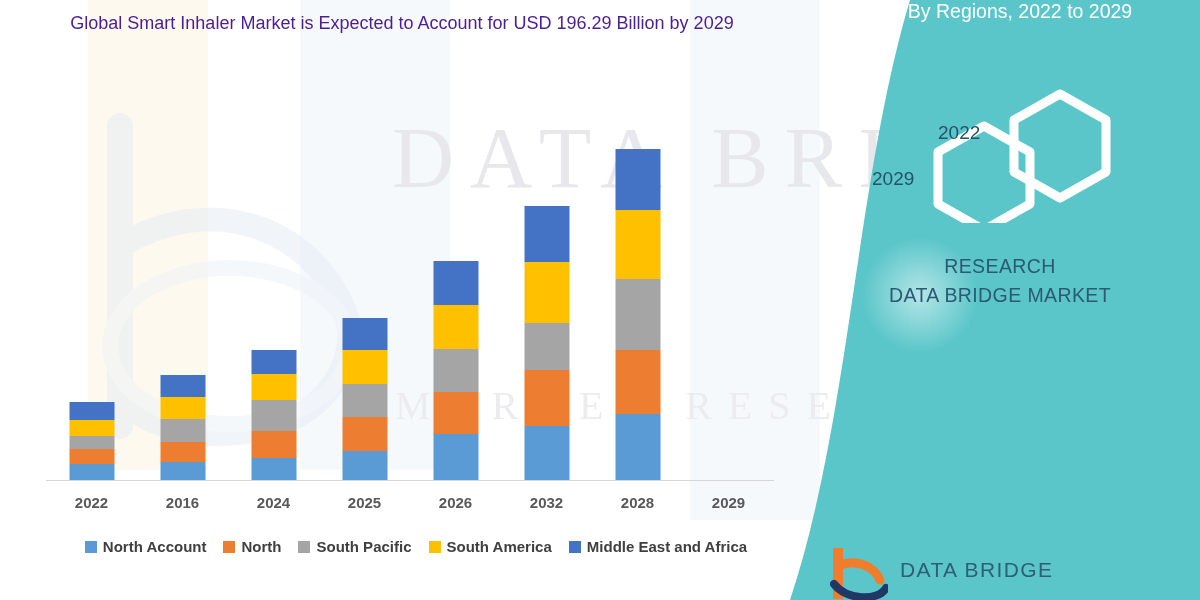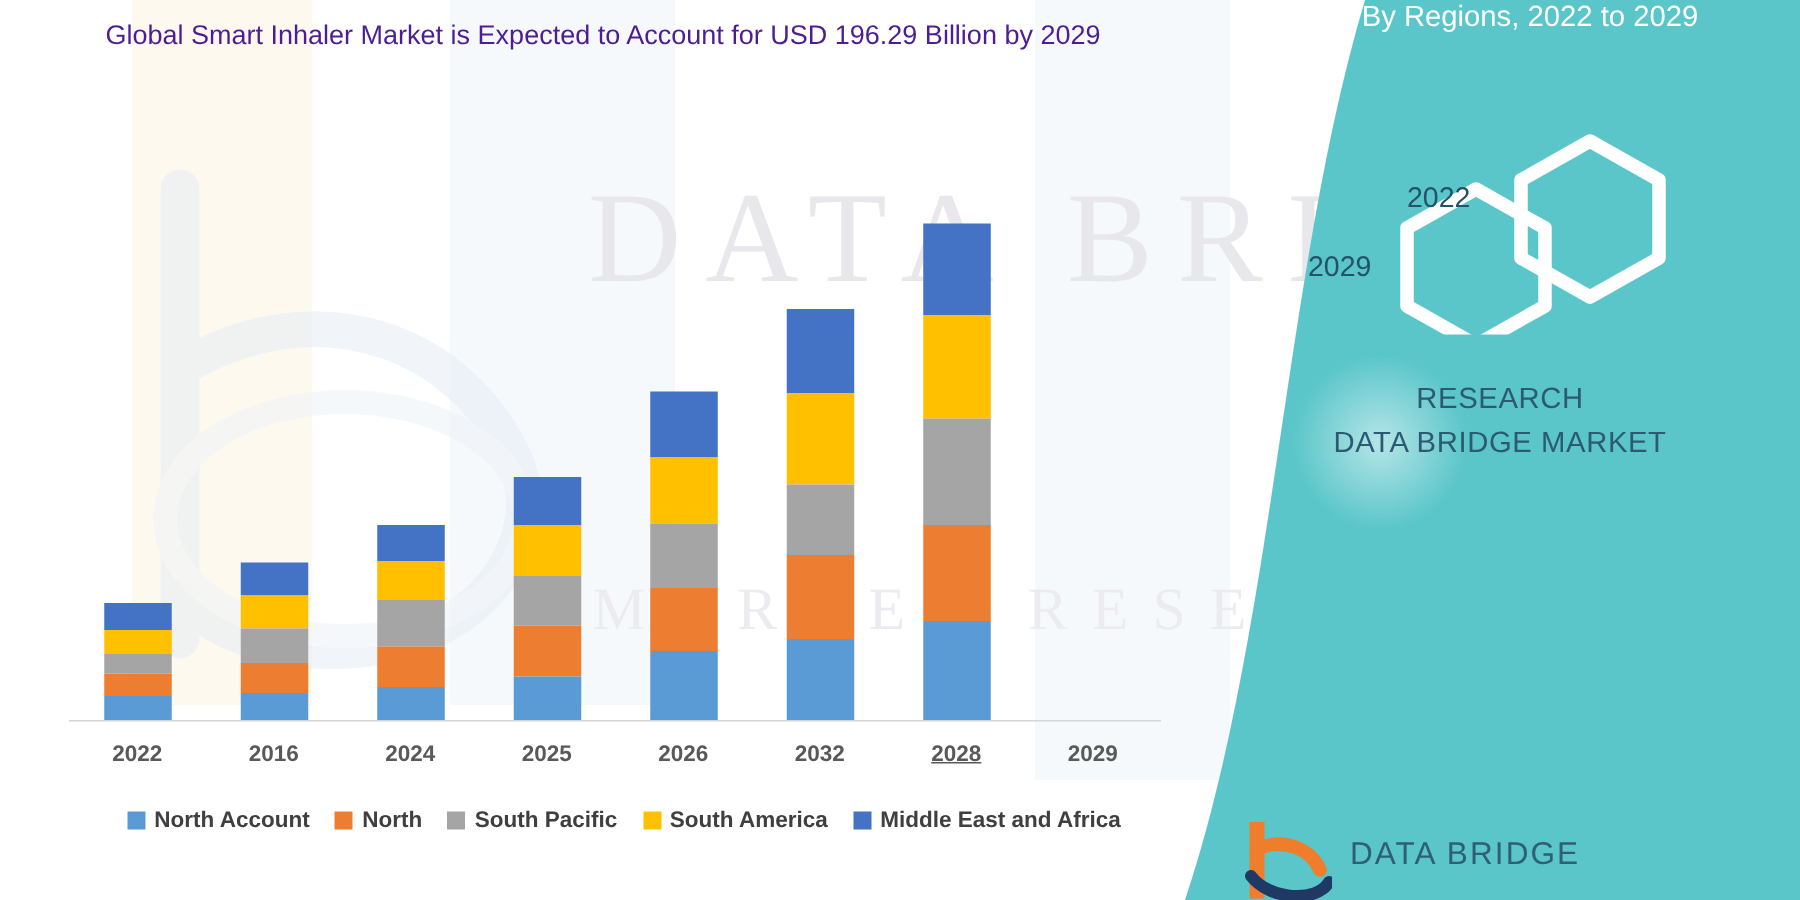--- a/index.html
+++ b/index.html
@@ -384,21 +384,21 @@
         </div>
         <div class="bar-slot" style="left: 637px; width: 91px;"></div>
       </div>
     <div class="xlabels" id="xlabels">
         <div class="xlabel" style="left: 0px; width: 91px;">2022</div>
         <div class="xlabel" style="left: 91px; width: 91px;">2016</div>
         <div class="xlabel" style="left: 182px; width: 91px;">2024</div>
         <div class="xlabel" style="left: 273px; width: 91px;">2025</div>
         <div class="xlabel" style="left: 364px; width: 91px;">2026</div>
         <div class="xlabel" style="left: 455px; width: 91px;">2032</div>
-        <div class="xlabel" style="left: 546px; width: 91px; text-decoration: underline;">2028</div>
+        <div class="xlabel" style="left: 546px; width: 91px;">2028</div>
         <div class="xlabel" style="left: 637px; width: 91px;">2029</div>
       </div>
   </div>
 
   <div class="legend" id="legend">
       <div class="legend-item">
         <span class="legend-swatch" style="background: rgb(91, 155, 213);"></span>
         <span class="legend-label">North Account</span>
       </div>
       <div class="legend-item">

